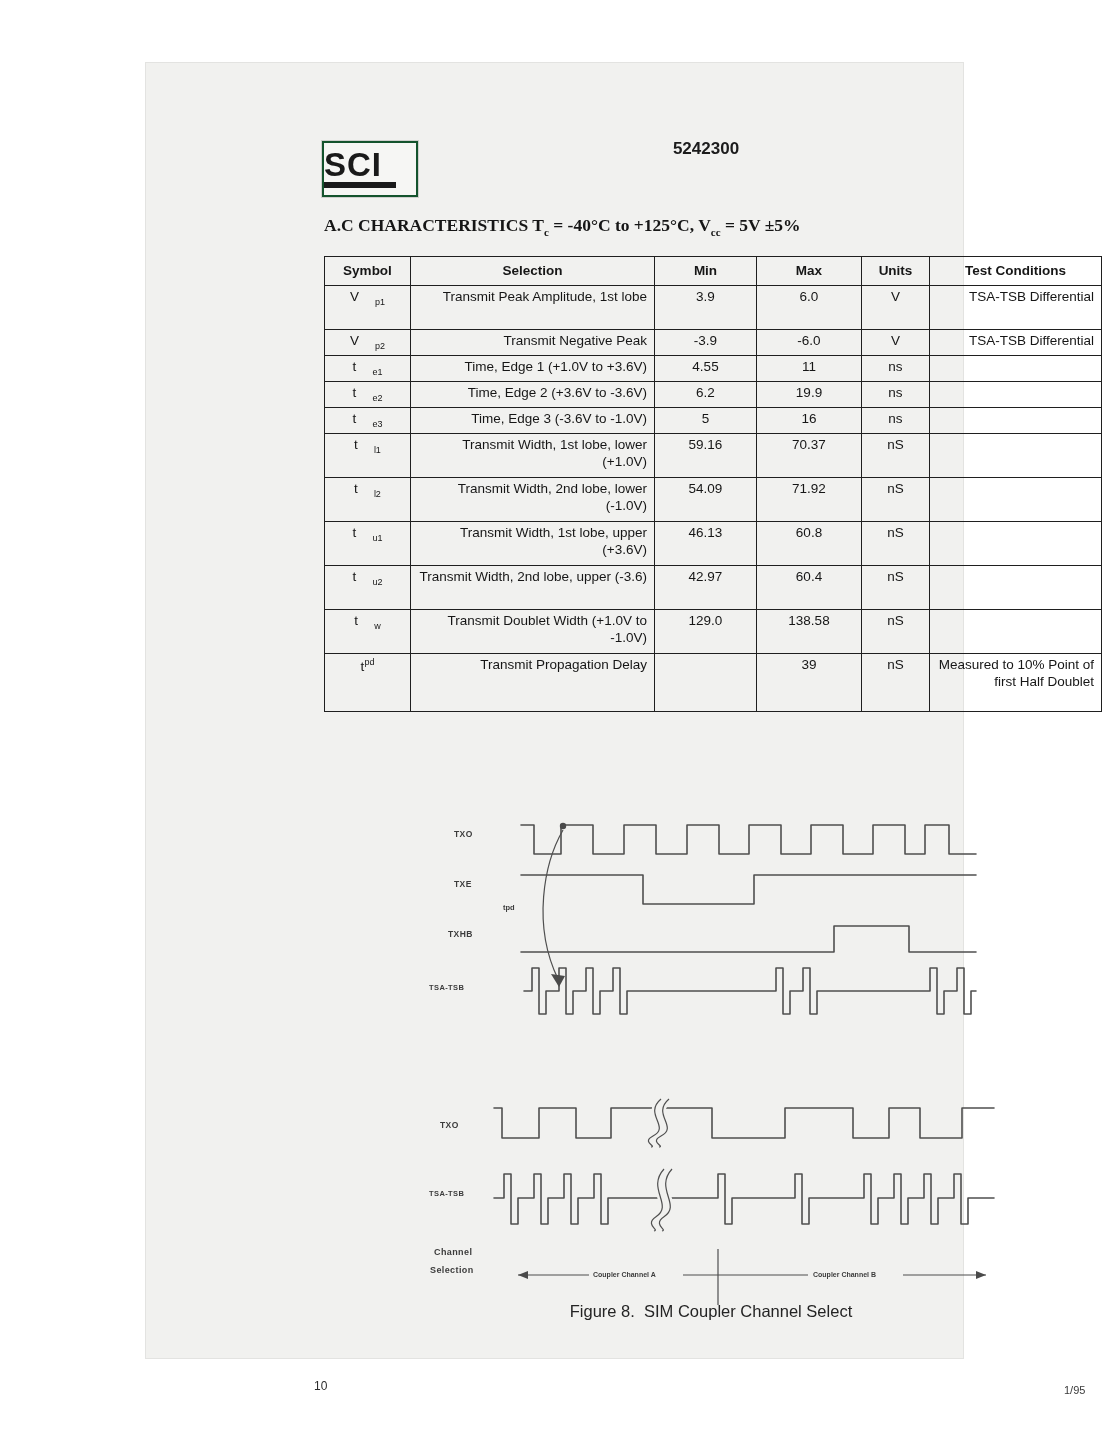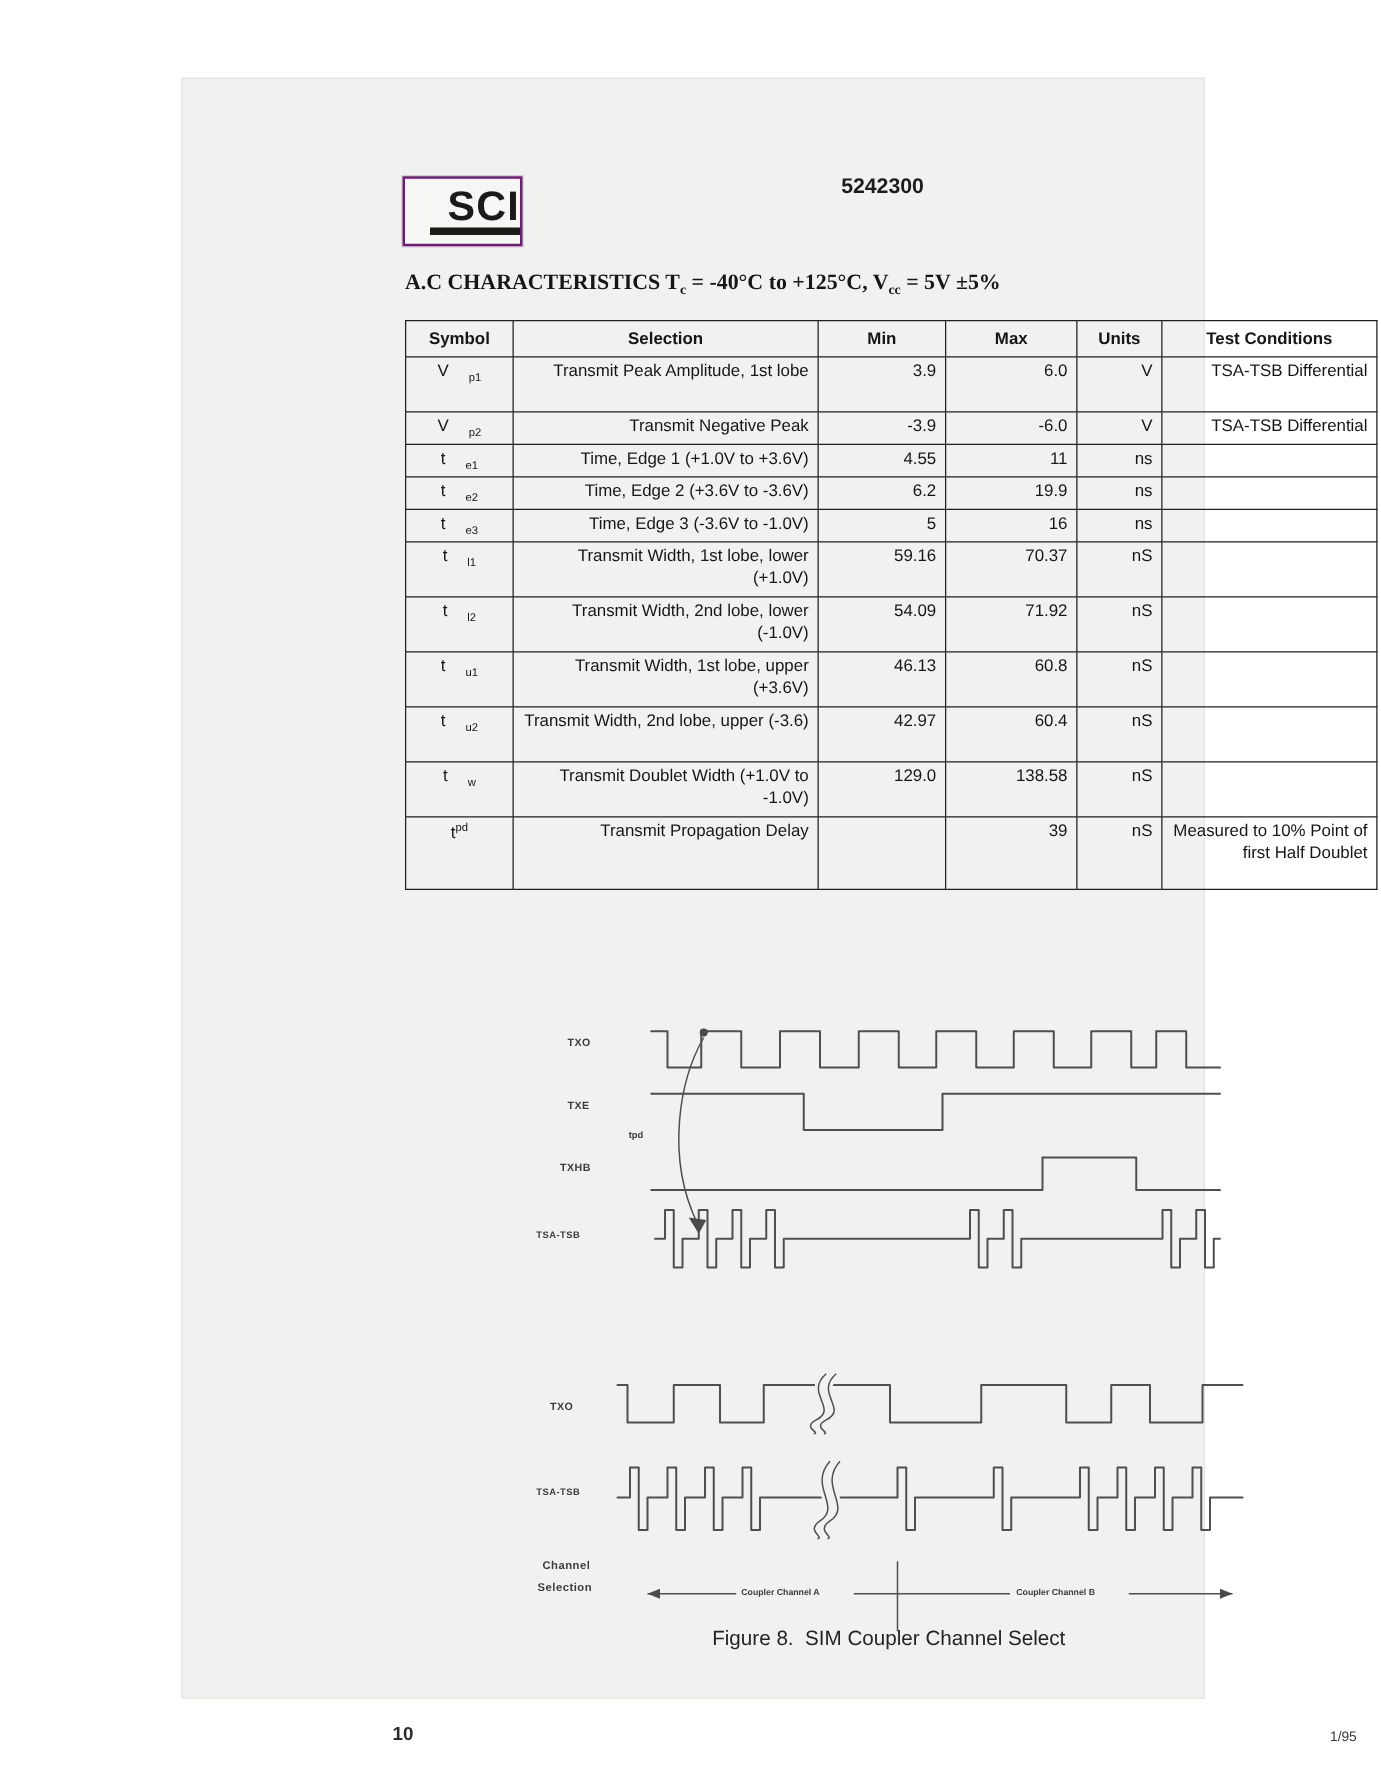--- a/index.html
+++ b/index.html
@@ -1,53 +1,53 @@
 <!DOCTYPE html>
 <html><head>
 <meta charset="utf-8">
 <style>
   html,body{margin:0;padding:0;background:#ffffff;}
   #canvas{position:relative;width:1105px;height:1430px;background:#ffffff;overflow:hidden;
           font-family:"Liberation Sans",sans-serif;color:#141414;}
   #paper{position:absolute;left:145px;top:62px;width:817px;height:1295px;
          background:#f1f1ef;border:1px solid #e3e3e1;}
   
-  .logo{position:absolute;left:176px;top:78px;width:92px;height:52px;border:2px solid #701a75;
+  .logo{position:absolute;left:176px;top:78px;width:92px;height:52px;border:2px solid #14532d;
         background:#f6f6f4;box-shadow:0 0 0 1px #cfcfcd;display:flex;flex-direction:column;
-        align-items:flex-end;justify-content:center;}
+        align-items:flex-start;justify-content:center;}
   .logo-text{font-weight:bold;font-size:33px;line-height:30px;letter-spacing:1px;color:#1a1a1a;
              font-family:"Liberation Sans",sans-serif;}
   .logo-bar{width:72px;height:6px;background:#1a1a1a;margin-top:2px;}
   .doc-number{position:absolute;left:430px;top:76px;width:260px;text-align:center;
               font-size:17px;font-weight:bold;color:#1c1c1c;}
   .heading{position:absolute;left:178px;top:152px;font-family:"Liberation Serif",serif;
            font-weight:bold;font-size:17.5px;color:#161616;}
   .heading sub{font-size:11px;}
   
   table.ac{position:absolute;left:178px;top:193px;width:777px;border-collapse:collapse;
            table-layout:fixed;background:transparent;}
   table.ac th,table.ac td{border:1.6px solid #1f1f1f;font-size:13.5px;line-height:1.25;
            padding:3px 7px;vertical-align:top;color:#161616;}
   table.ac th{font-weight:bold;text-align:center;vertical-align:middle;height:24px;padding:2px 4px;}
   td.c-sym{text-align:center;}
-  td.c-num{text-align:right;}
+  td.c-num{text-align:center;}
   td.c-par,td.c-cond{text-align:right;}
   td sub{font-size:9px;margin-left:16px;}
   td sup{font-size:9px;}
   
   .sig-label{position:absolute;font-size:8.5px;font-weight:bold;color:#3c3c3c;letter-spacing:0.4px;}
   .tiny-label{position:absolute;font-size:7px;font-weight:bold;color:#3c3c3c;}
   .caption{position:absolute;text-align:center;font-size:16.5px;color:#242424;white-space:pre;}
   svg.fig{position:absolute;overflow:visible;}
   .wave{fill:none;stroke:#4f4f4f;stroke-width:1.6;stroke-linejoin:round;stroke-linecap:round;}
   .wave-thin{fill:none;stroke:#4f4f4f;stroke-width:1.2;}
   .mask{fill:none;stroke:#f1f1ef;stroke-width:14;stroke-linecap:round;}
   .arrowfill{fill:#4a4a4a;stroke:none;}
   
-  .page-num{position:absolute;left:168px;top:1316px;font-size:15px;font-weight:bold;color:#2c2c2c;}
+  .page-num{position:absolute;left:168px;top:1316px;font-size:12px;font-weight:normal;color:#2c2c2c;}
   .date-code{position:absolute;left:918px;top:1321px;font-size:11px;color:#3a3a3a;}
 </style>
 </head>
 <body>
 
 <div id="canvas">
   <div id="paper">
 
     <div class="logo">
       <span class="logo-text">SCI</span>

